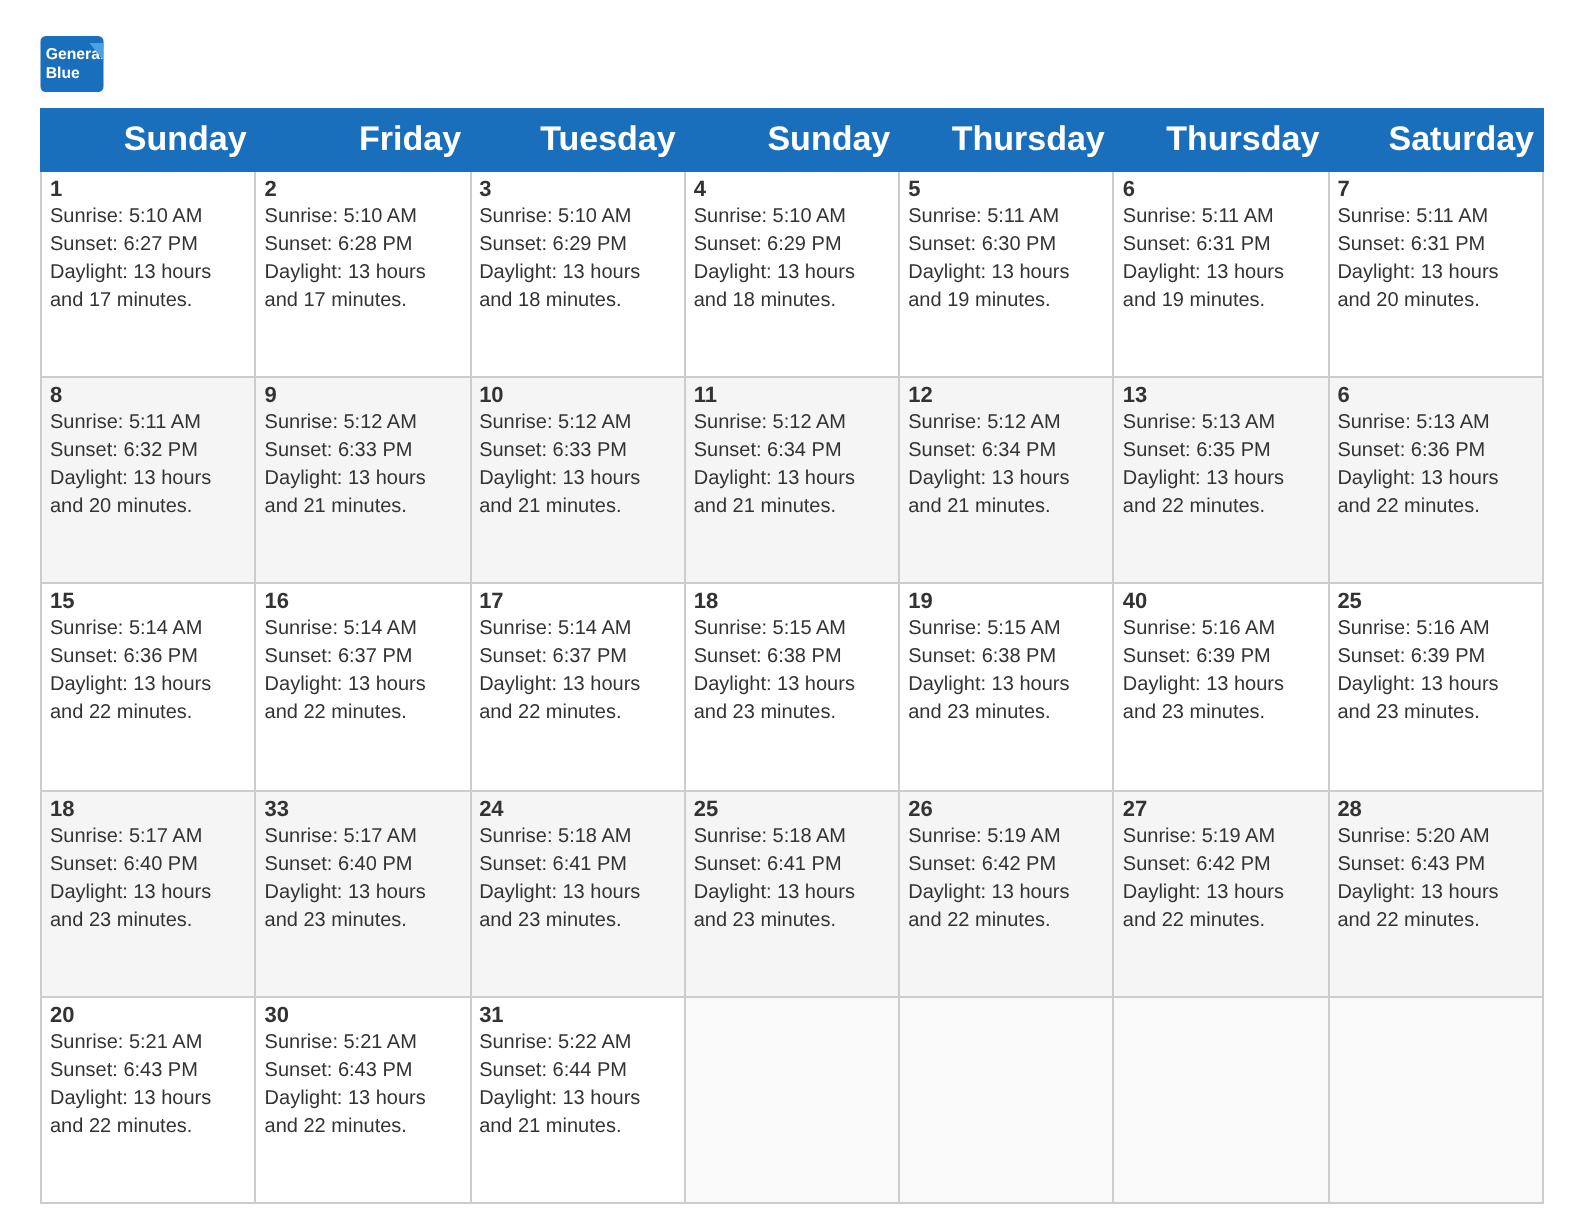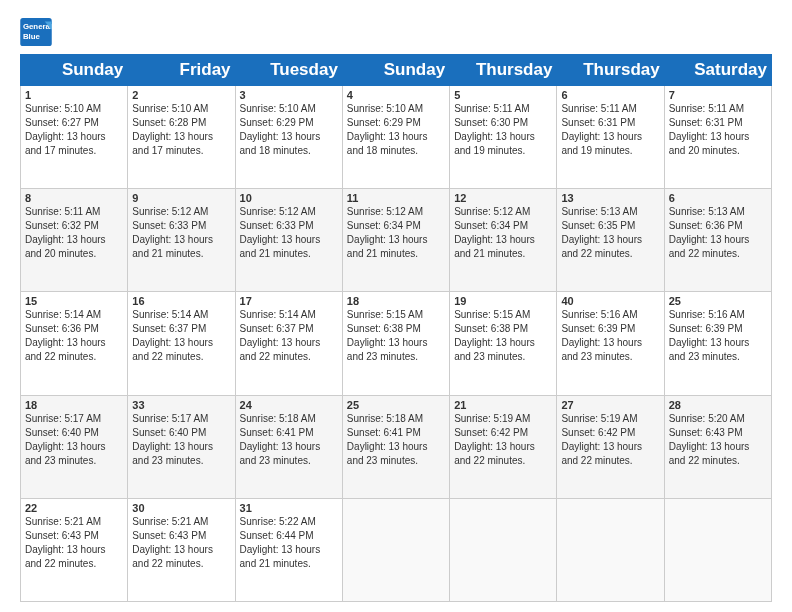--- a/index.html
+++ b/index.html
@@ -233,35 +233,35 @@
           </td>
           <td>
             <span class="day-num">24</span>
             <div class="day-info">Sunrise: 5:18 AM<br>Sunset: 6:41 PM<br>Daylight: 13 hours and 23 minutes.</div>
           </td>
           <td>
             <span class="day-num">25</span>
             <div class="day-info">Sunrise: 5:18 AM<br>Sunset: 6:41 PM<br>Daylight: 13 hours and 23 minutes.</div>
           </td>
           <td>
-            <span class="day-num">21</span>
+            <span class="day-num">26</span>
             <div class="day-info">Sunrise: 5:19 AM<br>Sunset: 6:42 PM<br>Daylight: 13 hours and 22 minutes.</div>
           </td>
           <td>
             <span class="day-num">27</span>
             <div class="day-info">Sunrise: 5:19 AM<br>Sunset: 6:42 PM<br>Daylight: 13 hours and 22 minutes.</div>
           </td>
           <td>
             <span class="day-num">28</span>
             <div class="day-info">Sunrise: 5:20 AM<br>Sunset: 6:43 PM<br>Daylight: 13 hours and 22 minutes.</div>
           </td>
         </tr>
         <tr>
           <td>
-            <span class="day-num">22</span>
+            <span class="day-num">20</span>
             <div class="day-info">Sunrise: 5:21 AM<br>Sunset: 6:43 PM<br>Daylight: 13 hours and 22 minutes.</div>
           </td>
           <td>
             <span class="day-num">30</span>
             <div class="day-info">Sunrise: 5:21 AM<br>Sunset: 6:43 PM<br>Daylight: 13 hours and 22 minutes.</div>
           </td>
           <td>
             <span class="day-num">31</span>
             <div class="day-info">Sunrise: 5:22 AM<br>Sunset: 6:44 PM<br>Daylight: 13 hours and 21 minutes.</div>
           </td>

